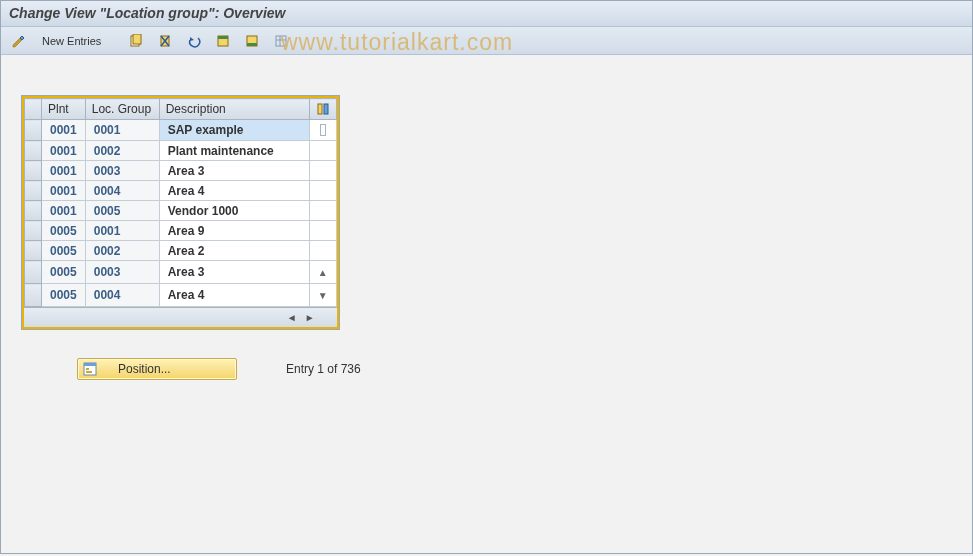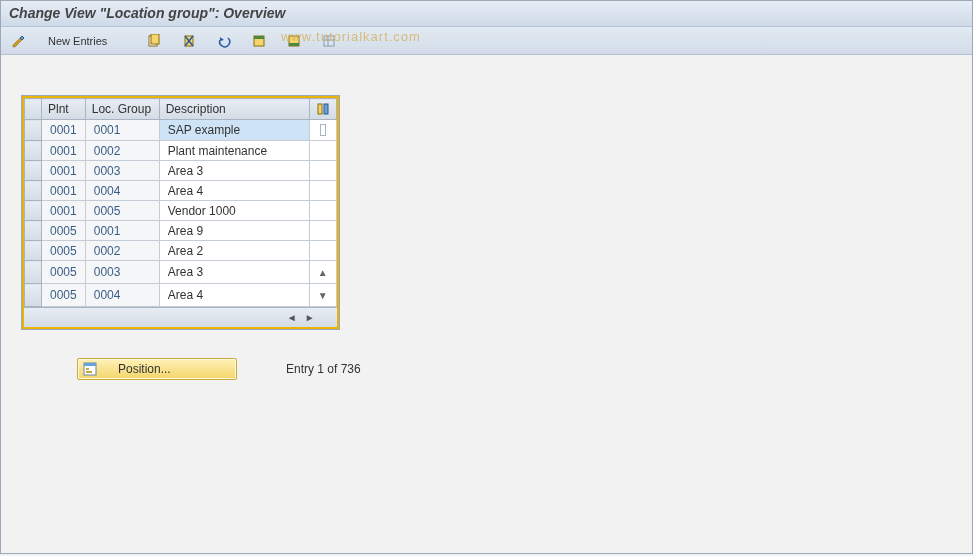--- a/index.html
+++ b/index.html
@@ -26,40 +26,40 @@
     font-weight: bold;
     font-size: 14px;
     color: #444;
   }
   .toolbar {
     background: linear-gradient(#e2eaf2, #d2dce8);
     border-bottom: 1px solid #b5c1d1;
     padding: 3px 6px;
     display: flex;
     align-items: center;
-    gap: 13px;
+    gap: 7px;
     height: 28px;
     position: relative;
   }
   .toolbar .btn {
     height: 20px;
     display: inline-flex;
     align-items: center;
     justify-content: center;
     padding: 0 4px;
     font-size: 11px;
     color: #333;
     cursor: pointer;
     border-radius: 2px;
   }
   .toolbar .sep { width: 4px; }
   .watermark {
     position: absolute;
     left: 280px; top: 2px;
-    font-size: 13px;
+    font-size: 23px;
     letter-spacing: 1px;
     color: #d8b66c;
     font-weight: 400;
     opacity: 0.9;
     pointer-events: none;
   }
   .content { padding: 40px 0 0 20px; }
 
   .grid-wrap {
     display: inline-block;
@@ -78,20 +78,21 @@
     text-align: left;
     padding: 3px 6px;
     color: #333;
     height: 20px;
   }
   table.grid td {
     border: 1px solid #c4ccd6;
     padding: 2px 8px;
     background: #fff;
     height: 20px;
+    font-weight: bold;
   }
   table.grid td.plnt, table.grid td.locg {
     background: #f4f6f8;
     color: #3b5e85;
   }
   table.grid td.rowhdr {
     background: linear-gradient(#e7edf3,#d3dbe5);
     width: 14px;
     border: 1px solid #a9b4c2;
   }

